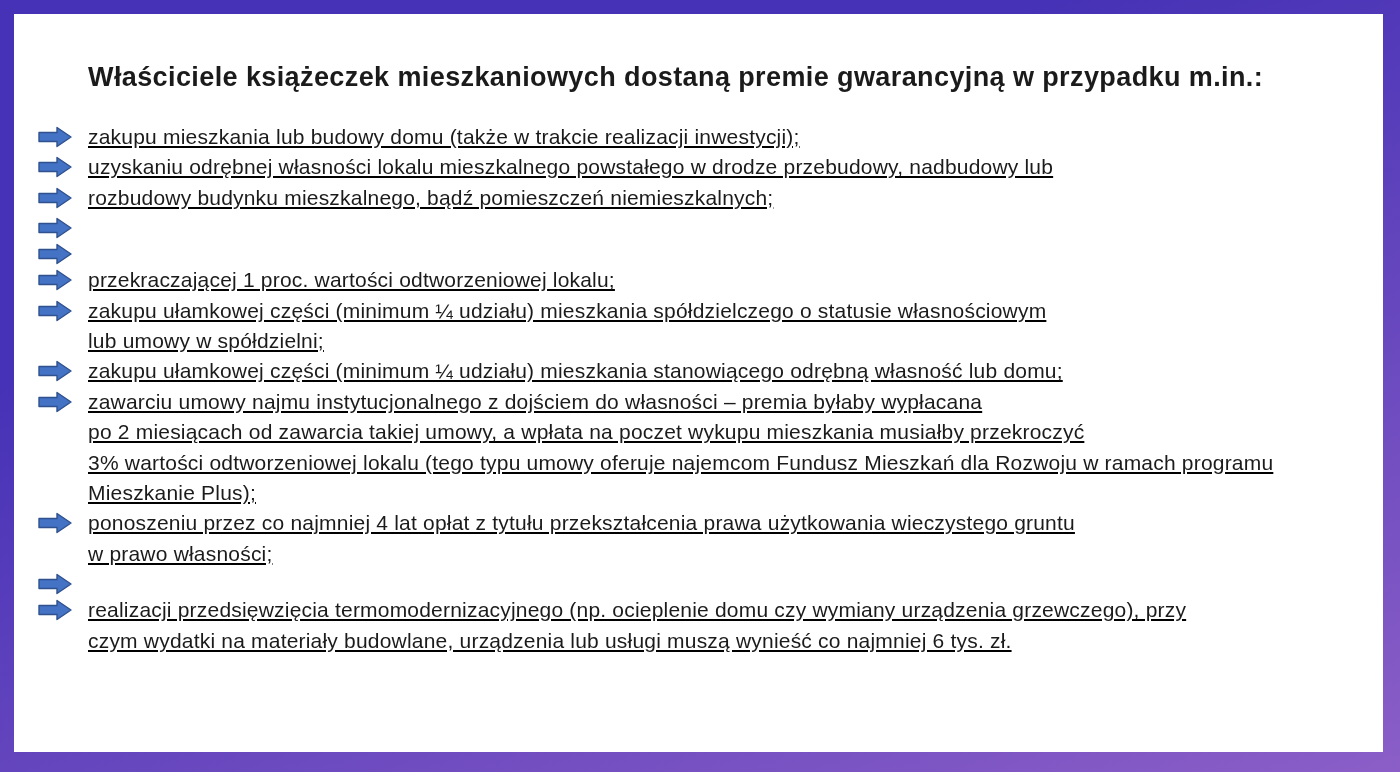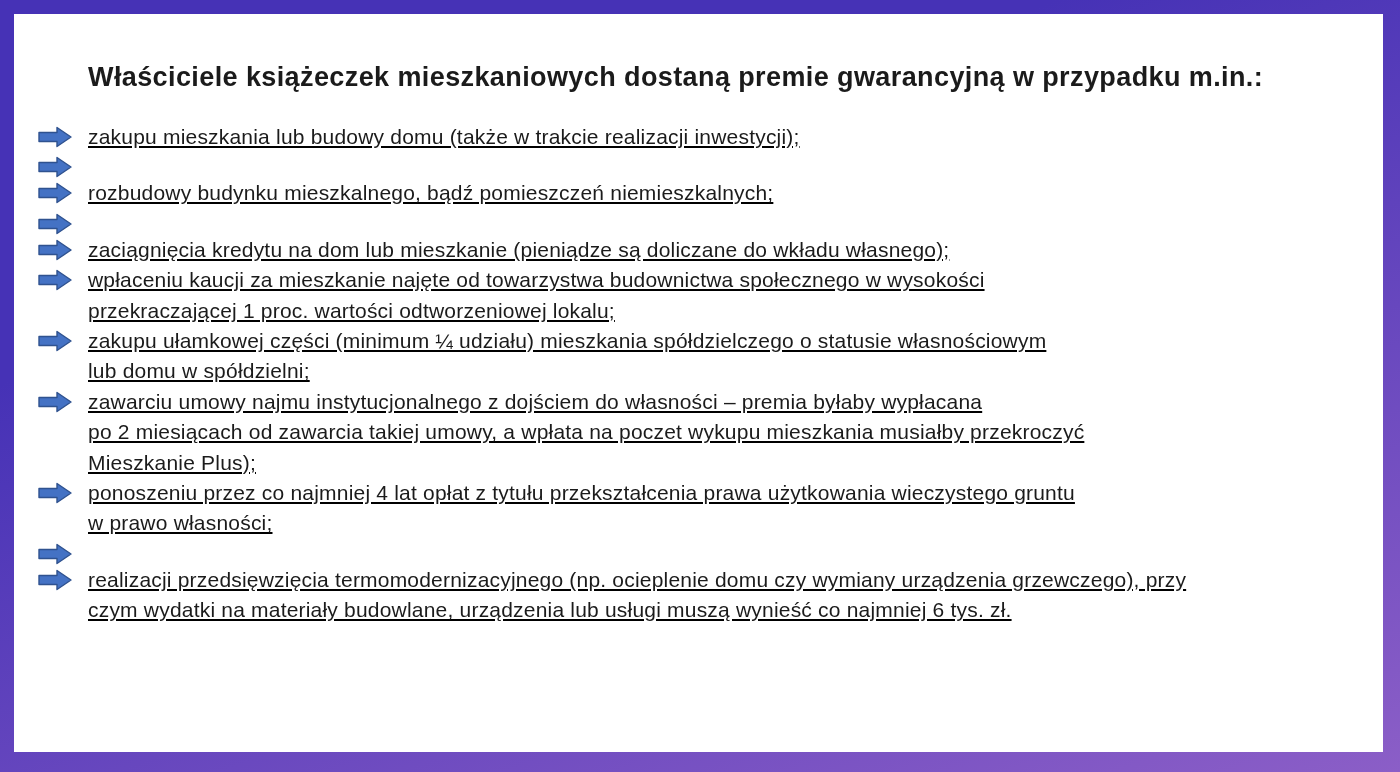--- a/index.html
+++ b/index.html
@@ -86,20 +86,23 @@
             <div class="line">zakupu mieszkania lub budowy domu (także w trakcie realizacji inwestycji);</div>
           </div>
   </div>
 
   <div class="item">
     <span class="arrow">
       <svg viewBox="0 0 34 22" width="34" height="22" aria-hidden="true">
         <polygon points="1,6.5 19,6.5 19,1.5 33,11 19,20.5 19,15.5 1,15.5"></polygon>
       </svg>
     </span>
+    <div class="lines">
+            <div class="line">uzyskaniu odrębnej własności lokalu mieszkalnego powstałego w drodze przebudowy, nadbudowy lub</div>
+          </div>
   </div>
 
   <div class="item">
     <span class="arrow">
       <svg viewBox="0 0 34 22" width="34" height="22" aria-hidden="true">
         <polygon points="1,6.5 19,6.5 19,1.5 33,11 19,20.5 19,15.5 1,15.5"></polygon>
       </svg>
     </span>
     <div class="lines">
             <div class="line">rozbudowy budynku mieszkalnego, bądź pomieszczeń niemieszkalnych;</div>
@@ -113,59 +116,66 @@
       </svg>
     </span>
   </div>
 
   <div class="item">
     <span class="arrow">
       <svg viewBox="0 0 34 22" width="34" height="22" aria-hidden="true">
         <polygon points="1,6.5 19,6.5 19,1.5 33,11 19,20.5 19,15.5 1,15.5"></polygon>
       </svg>
     </span>
-    <div class="lines">
-            <div class="line">zaciągnięcia kredytu na dom lub mieszkanie (pieniądze są doliczane do wkładu własnego);</div>
-          </div>
-  </div>
-
-  <div class="item">
-    <span class="arrow">
-      <svg viewBox="0 0 34 22" width="34" height="22" aria-hidden="true">
-        <polygon points="1,6.5 19,6.5 19,1.5 33,11 19,20.5 19,15.5 1,15.5"></polygon>
-      </svg>
-    </span>
-    <div class="lines">
-            <div class="line">wpłaceniu kaucji za mieszkanie najęte od towarzystwa budownictwa społecznego w wysokości</div>
+  </div>
+
+  <div class="item">
+    <span class="arrow">
+      <svg viewBox="0 0 34 22" width="34" height="22" aria-hidden="true">
+        <polygon points="1,6.5 19,6.5 19,1.5 33,11 19,20.5 19,15.5 1,15.5"></polygon>
+      </svg>
+    </span>
+    <div class="lines">
             <div class="line">przekraczającej 1 proc. wartości odtworzeniowej lokalu;</div>
           </div>
   </div>
 
   <div class="item">
     <span class="arrow">
       <svg viewBox="0 0 34 22" width="34" height="22" aria-hidden="true">
         <polygon points="1,6.5 19,6.5 19,1.5 33,11 19,20.5 19,15.5 1,15.5"></polygon>
       </svg>
     </span>
     <div class="lines">
             <div class="line">zakupu ułamkowej części (minimum ¼ udziału) mieszkania spółdzielczego o statusie własnościowym</div>
-            <div class="line">lub domu w spółdzielni;</div>
-          </div>
-  </div>
-
+            <div class="line">lub umowy w spółdzielni;</div>
+          </div>
+  </div>
+
+  <div class="item">
+    <span class="arrow">
+      <svg viewBox="0 0 34 22" width="34" height="22" aria-hidden="true">
+        <polygon points="1,6.5 19,6.5 19,1.5 33,11 19,20.5 19,15.5 1,15.5"></polygon>
+      </svg>
+    </span>
+    <div class="lines">
+            <div class="line">zakupu ułamkowej części (minimum ¼ udziału) mieszkania stanowiącego odrębną własność lub domu;</div>
+          </div>
+  </div>
 
   <div class="item">
     <span class="arrow">
       <svg viewBox="0 0 34 22" width="34" height="22" aria-hidden="true">
         <polygon points="1,6.5 19,6.5 19,1.5 33,11 19,20.5 19,15.5 1,15.5"></polygon>
       </svg>
     </span>
     <div class="lines">
             <div class="line">zawarciu umowy najmu instytucjonalnego z dojściem do własności – premia byłaby wypłacana</div>
             <div class="line">po 2 miesiącach od zawarcia takiej umowy, a wpłata na poczet wykupu mieszkania musiałby przekroczyć</div>
+            <div class="line">3% wartości odtworzeniowej lokalu (tego typu umowy oferuje najemcom Fundusz Mieszkań dla Rozwoju w ramach programu</div>
             <div class="line">Mieszkanie Plus);</div>
           </div>
   </div>
 
   <div class="item">
     <span class="arrow">
       <svg viewBox="0 0 34 22" width="34" height="22" aria-hidden="true">
         <polygon points="1,6.5 19,6.5 19,1.5 33,11 19,20.5 19,15.5 1,15.5"></polygon>
       </svg>
     </span>

